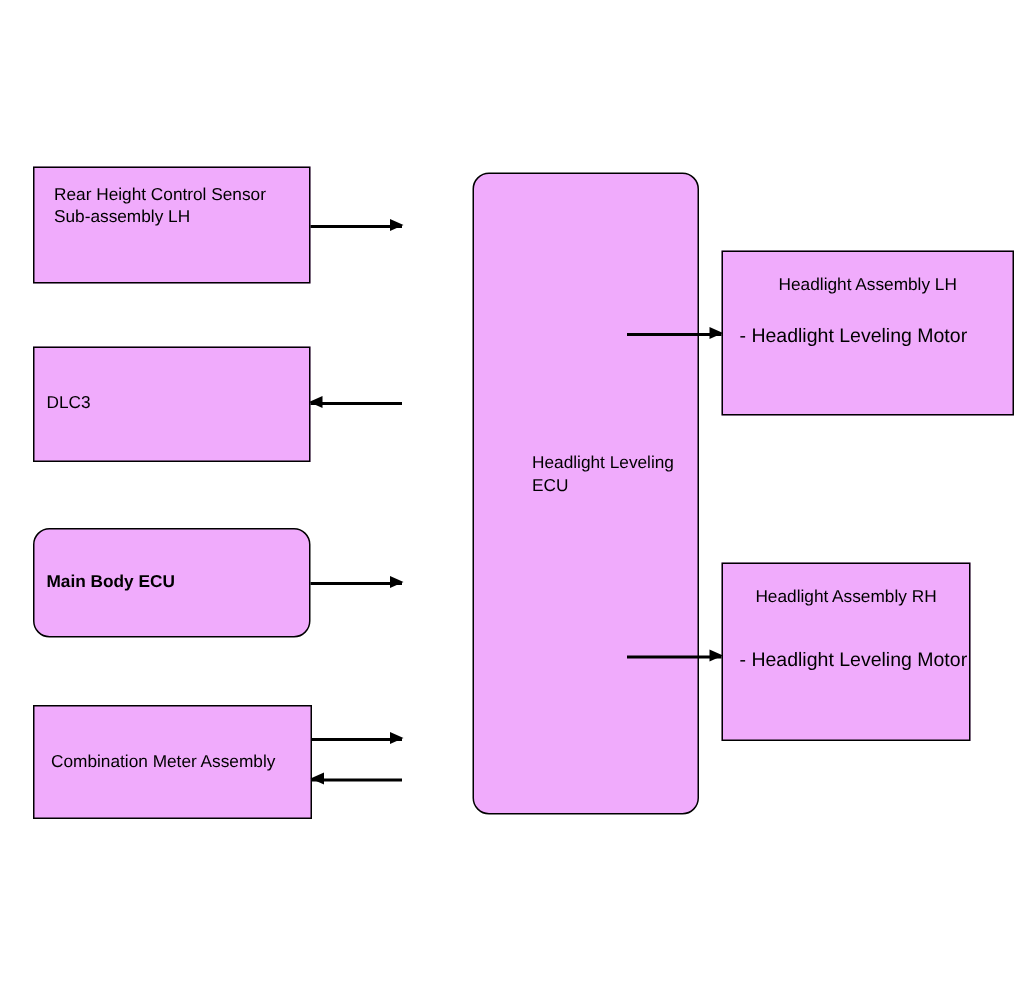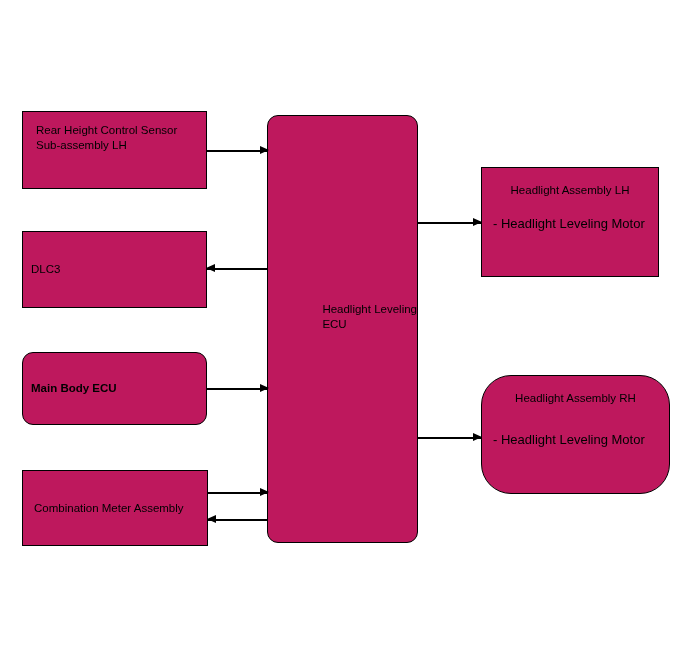--- a/index.html
+++ b/index.html
@@ -14,21 +14,21 @@
     position: relative;
     width: 688px;
     height: 658px;
     background: #ffffff;
     overflow: hidden;
   }
   .node {
     position: absolute;
     box-sizing: border-box;
     border: 1.6px solid #000000;
-    background: #be185d;
+    background: #f0abfc;
     color: #000000;
     font-size: 11.5px;
     line-height: 15px;
     display: flex;
     white-space: pre-line;
   }
   .node.sharp { border-radius: 0; }
   .node.rounded { border-radius: 11px; }
 
   
@@ -42,22 +42,23 @@
     justify-content: flex-start;
     padding: 0 8px;
   }
   .t-midleft {
     align-items: center;
     justify-content: flex-start;
     padding: 0 0 0 11px;
   }
   .t-ecu {
     align-items: flex-start;
-    justify-content: flex-end;
+    justify-content: center;
     padding: 186px 0 0 23px;
+    margin-left: 48px;
   }
   .t-hl-title {
     position: absolute;
     left: 0;
     right: 0;
     top: 15px;
     text-align: center;
     font-size: 11.5px;
     line-height: 15px;
   }
@@ -119,26 +120,26 @@
 
   <div class="node sharp t-midleft" style="left:22px; top:470px; width:186px; height:76px;">
     <span>Combination Meter Assembly</span>
   </div>
 
   <div class="node rounded t-ecu" style="left:267px; top:115px; width:151px; height:428px;">
     <span>Headlight Leveling
 ECU</span>
   </div>
 
-  <div class="node sharp hl" style="left:481px; top:167px; width:178px; height:110px;">
+  <div class="node sharp hl" style="left:481px; top:167px; width:195px; height:110px;">
     <div class="t-hl-title">Headlight Assembly LH</div>
     <div class="t-hl-item">- Headlight Leveling Motor</div>
   </div>
 
-  <div class="node sharp hl" style="left:481px; top:375px; width:189px; height:119px;border-radius:30px;">
+  <div class="node sharp hl" style="left:481px; top:375px; width:166px; height:119px;">
     <div class="t-hl-title">Headlight Assembly RH</div>
     <div class="t-hl-item" style="top:56px;">- Headlight Leveling Motor</div>
   </div>
 
   <div class="conn" style="left:207px; top:150px; width:61px;">
     <div class="line" style="width:61px;"></div>
     <div class="head right"></div>
   </div>
 
   <div class="conn" style="left:207px; top:268px; width:61px;">

